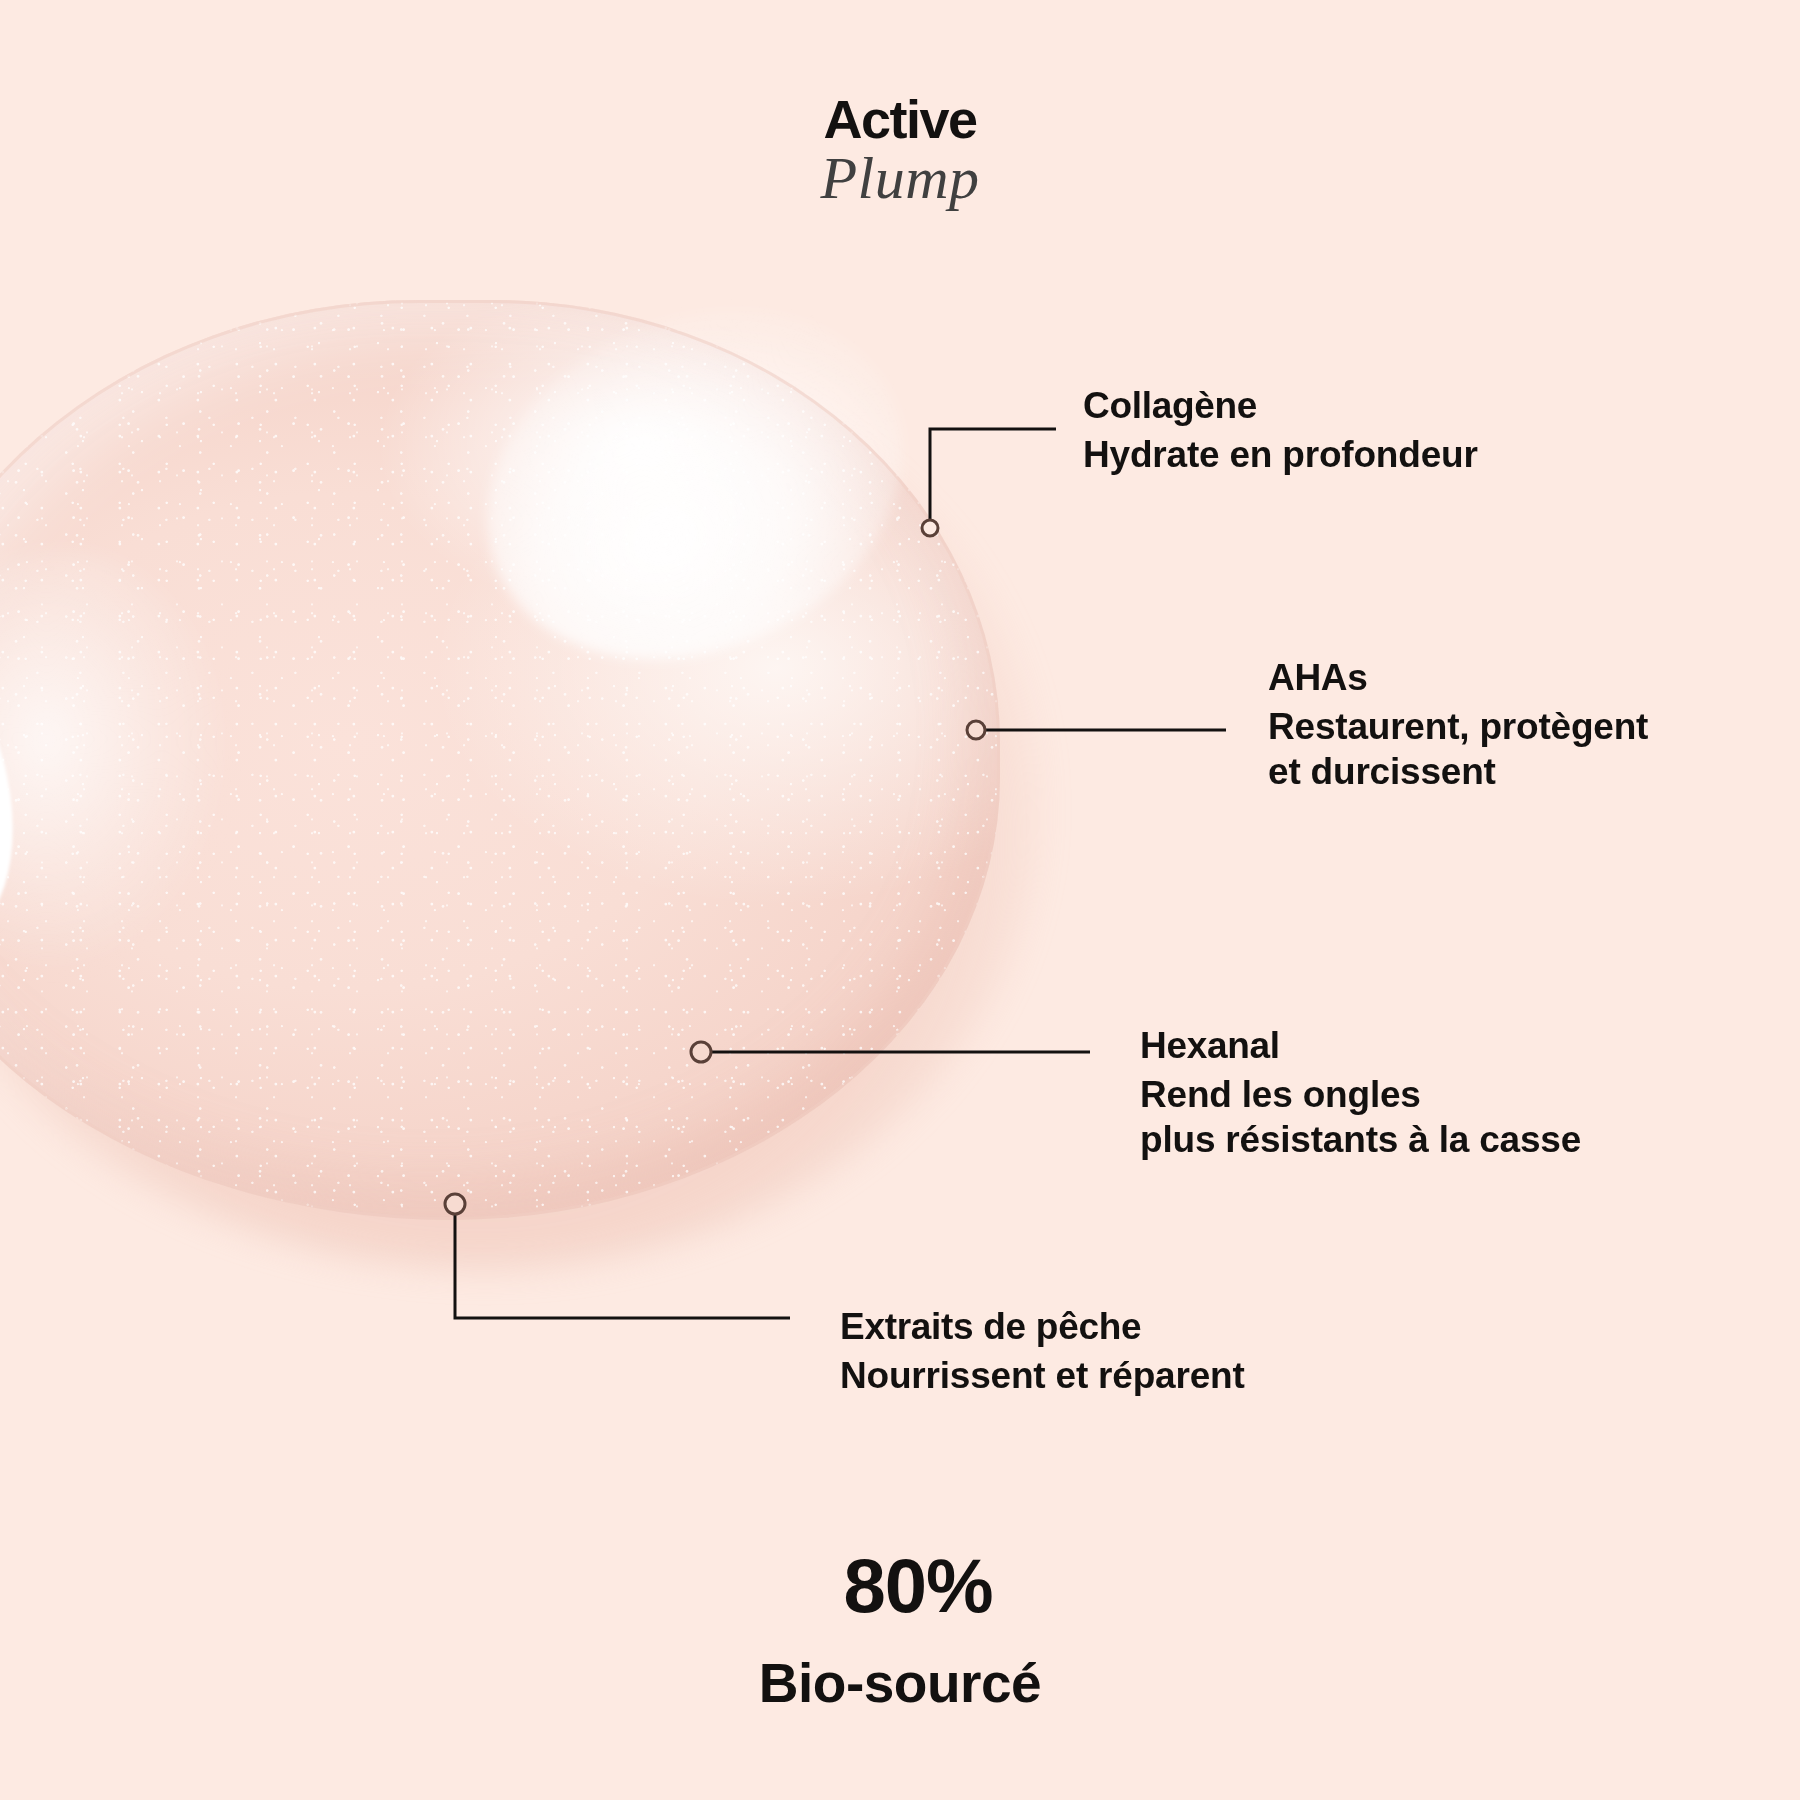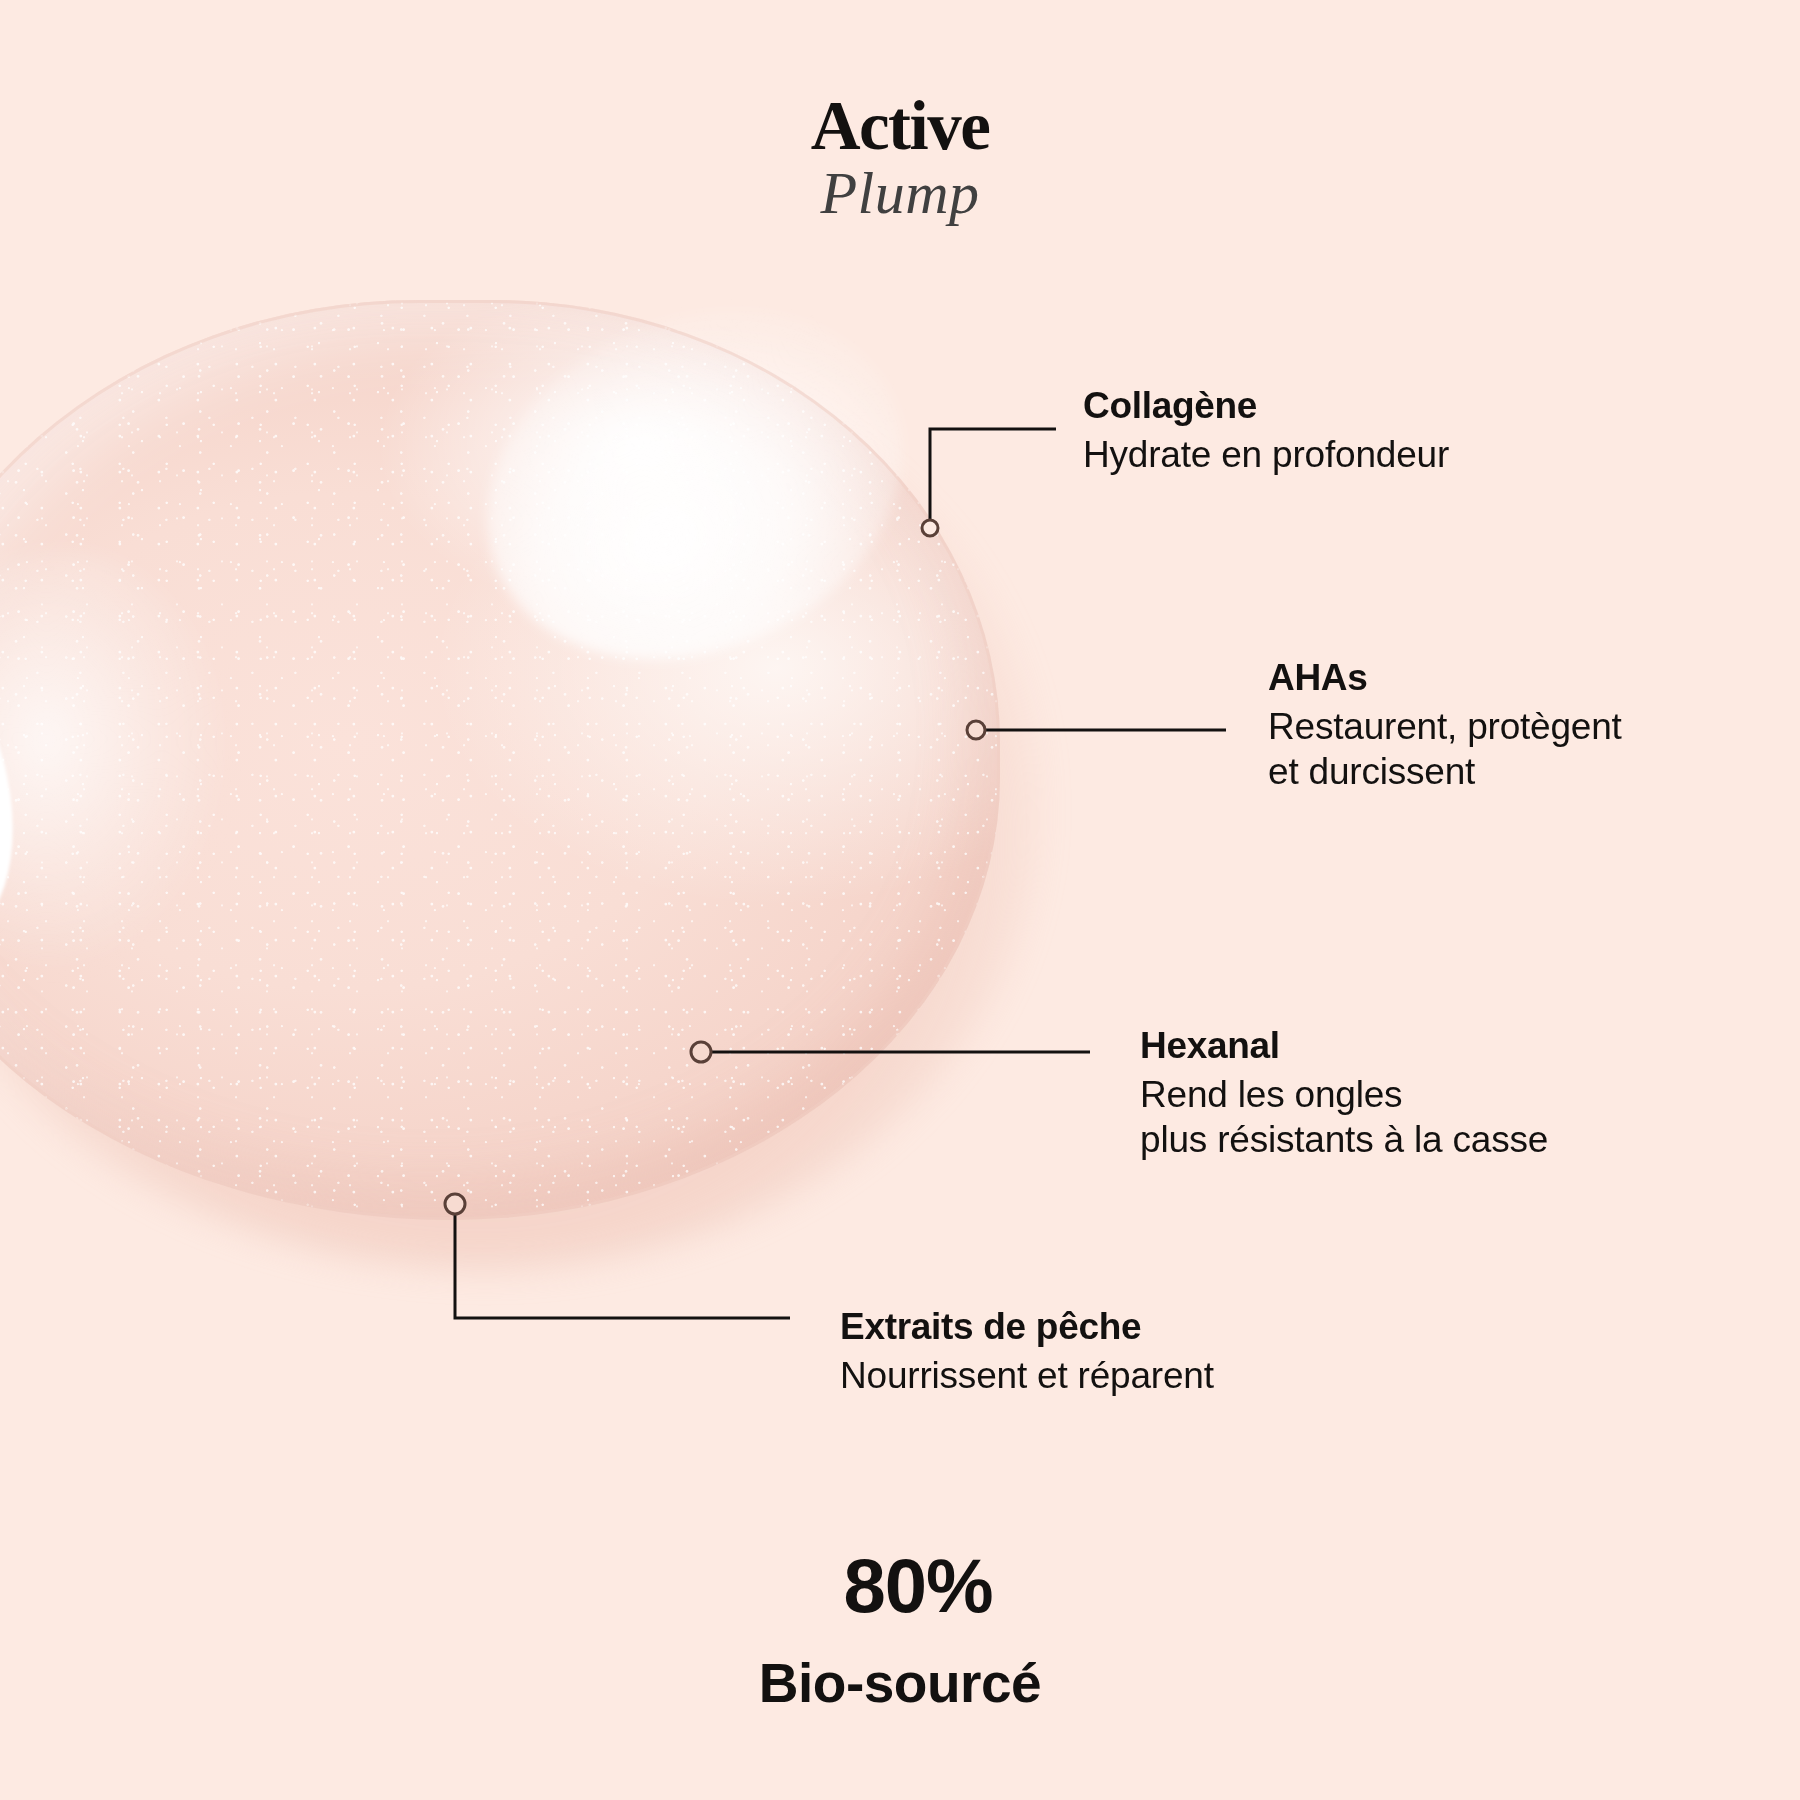--- a/index.html
+++ b/index.html
@@ -29,23 +29,23 @@
   .title-wrap {
     position: absolute;
     top: 92px;
     left: 0;
     width: 1800px;
     text-align: center;
     line-height: 1;
   }
   .title-main {
     display: block;
-    font-family: Liberation Serif, serif;
-    font-weight: 700;
-    font-size: 69px;
+    font-family: Liberation Sans, sans-serif;
+    font-weight: 700;
+    font-size: 54px;
     letter-spacing: -1.5px;
     color: #131110;
   }
   .title-sub {
     display: block;
     margin-top: 2px;
     font-family: "Liberation Serif", serif;
     font-style: italic;
     font-weight: 400;
     font-size: 60px;
@@ -171,21 +171,21 @@
     font-family: "Liberation Sans", sans-serif;
     font-weight: 700;
     font-size: 37px;
     letter-spacing: -0.3px;
     color: #131110;
     line-height: 1.15;
     white-space: nowrap;
   }
   .callout-desc {
     font-family: "Liberation Sans", sans-serif;
-    font-weight: 400;
+    font-weight: 700;
     font-size: 37px;
     letter-spacing: -0.2px;
     color: #131110;
     line-height: 1.22;
     margin-top: 4px;
     white-space: pre-line;
   }
 
   #callout-collagene { left: 1083px; top: 385px; }
   #callout-ahas      { left: 1268px; top: 657px; }

